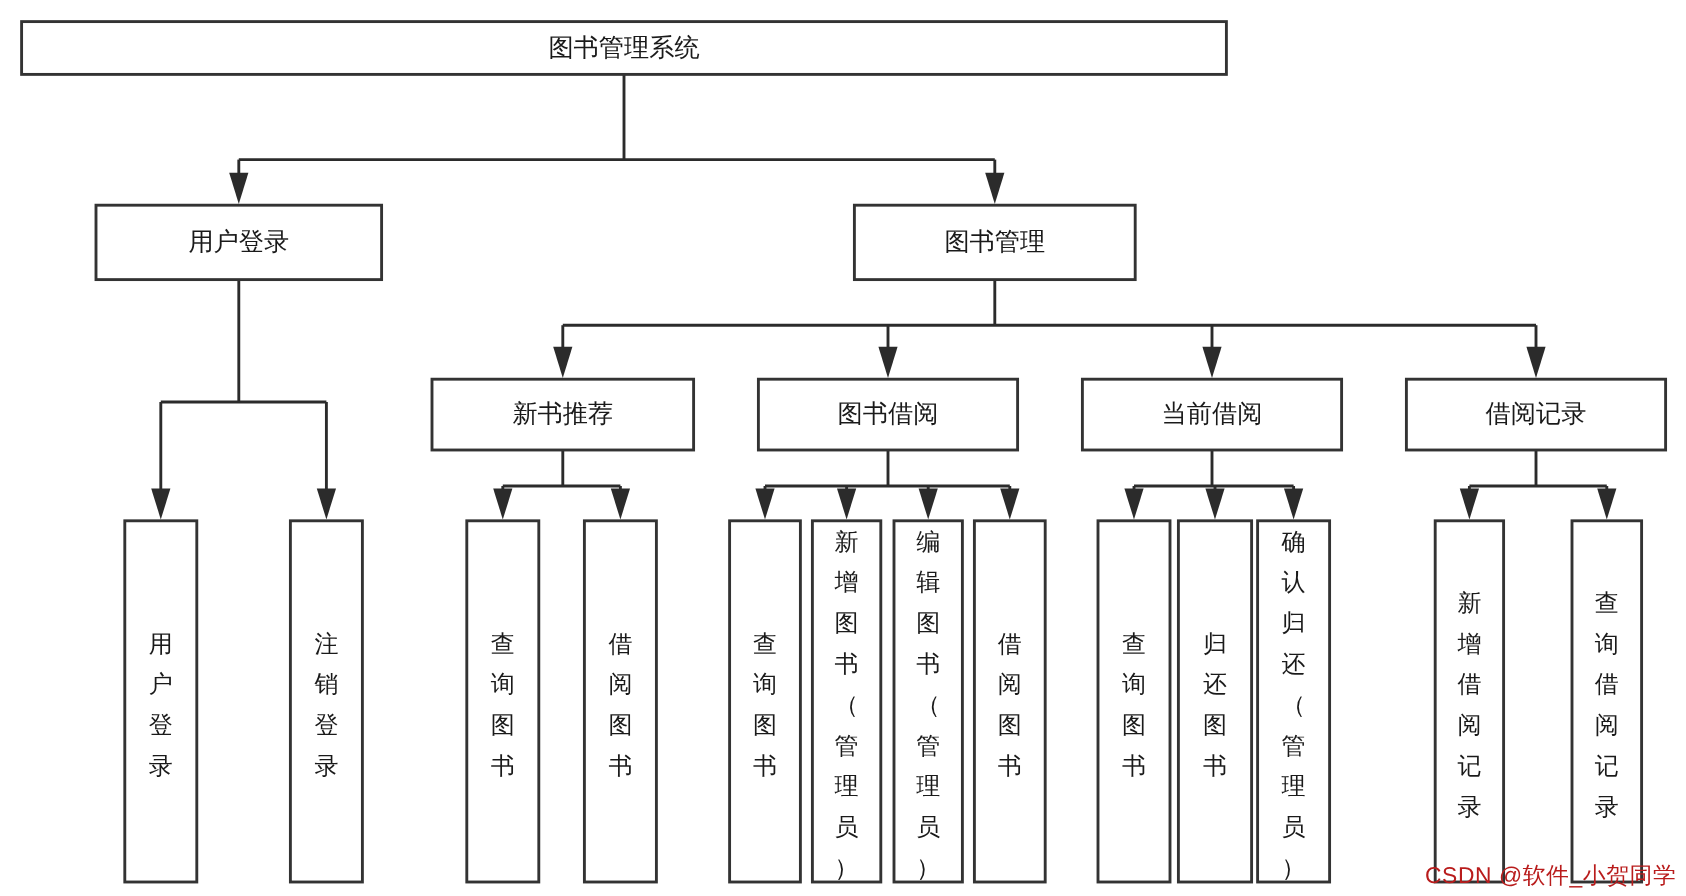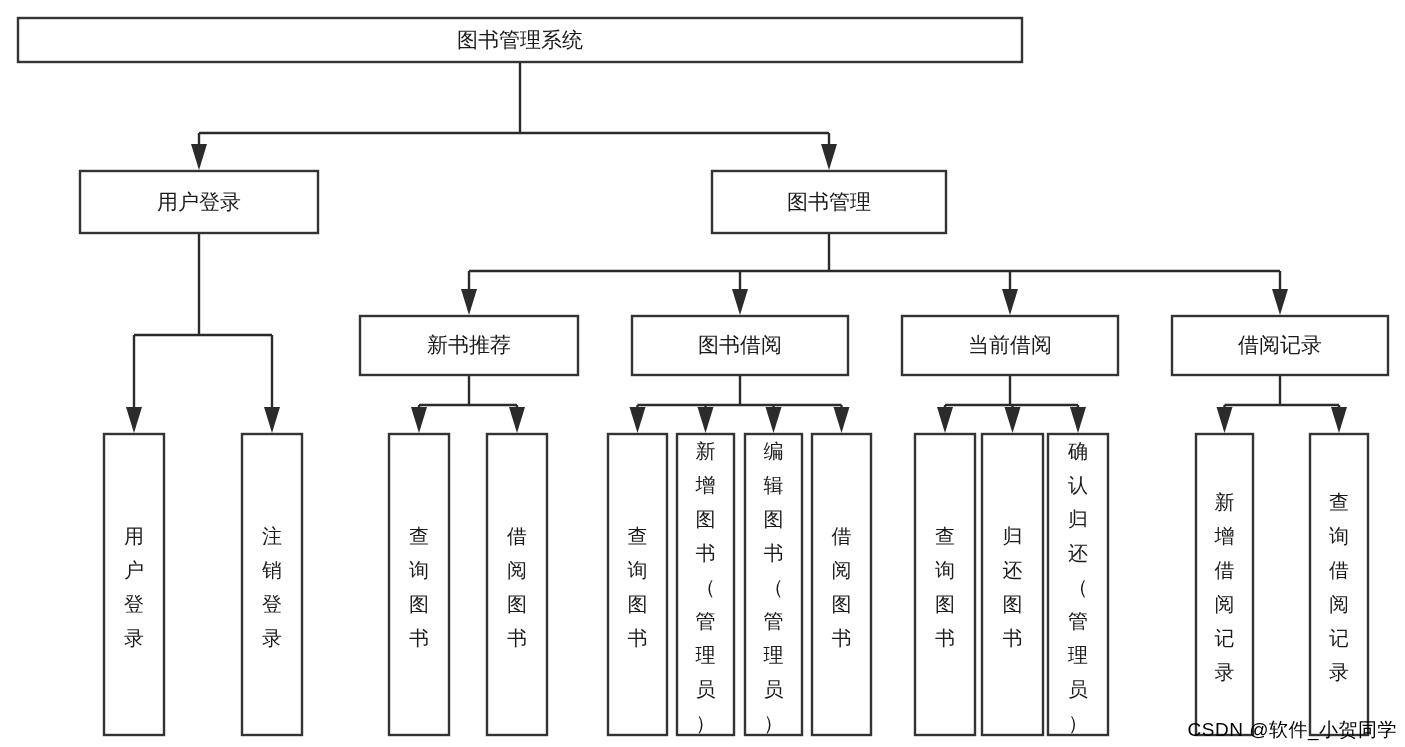--- a/index.html
+++ b/index.html
@@ -53,21 +53,21 @@
   .arrow-head {
     fill: #2b2b2b;
     stroke: none;
   }
   .watermark {
     position: absolute;
     right: 8px;
     bottom: 4px;
     font-family: "Liberation Sans", "DejaVu Sans", sans-serif;
     font-size: 19px;
-    color: #000000;
+    color: #b91c1c;
     letter-spacing: 0.5px;
     white-space: nowrap;
     pointer-events: none;
     user-select: none;
   }
 </style>
 </head>
 <body>
 
 <div id="diagram-root">

